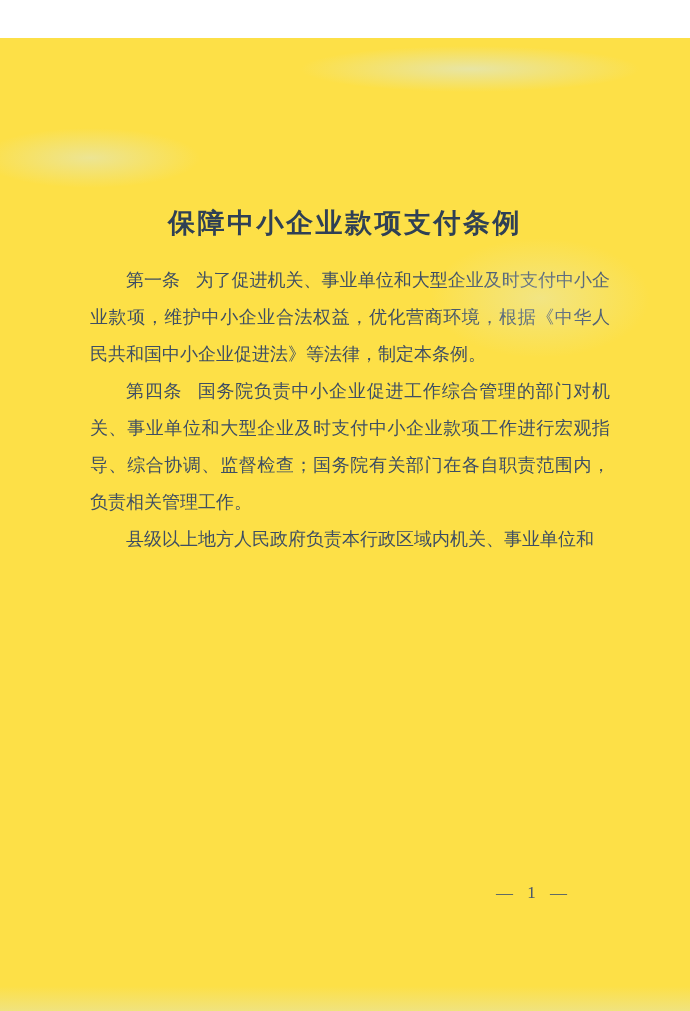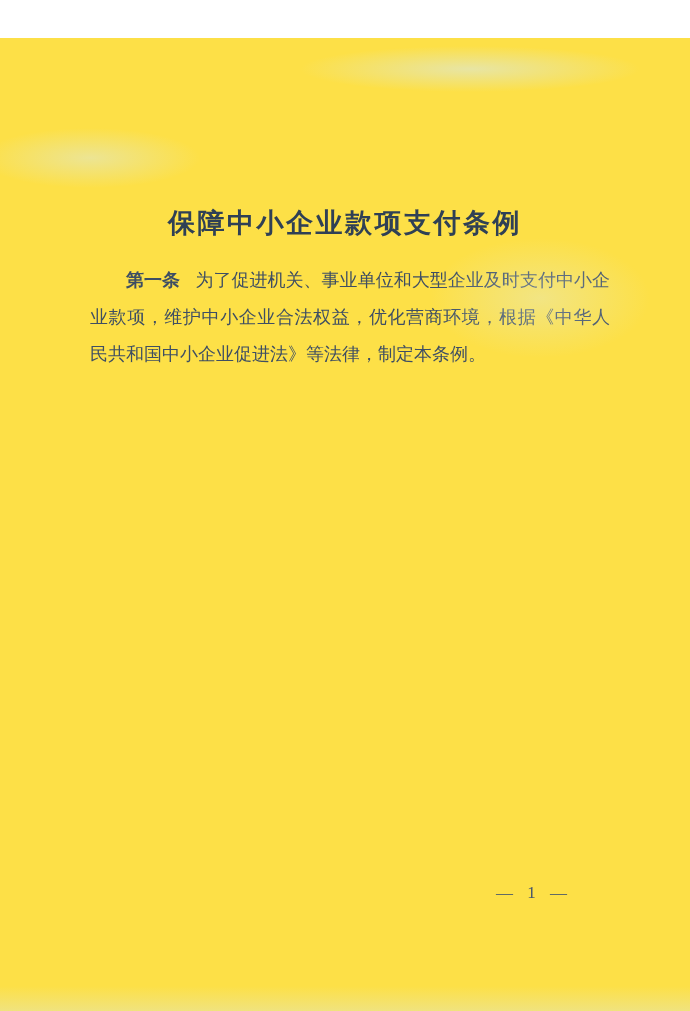--- a/index.html
+++ b/index.html
@@ -33,21 +33,21 @@
     color:#2f4055;
   }
   .doc-body{
     margin:19px 80px 0 90px;
     font-size:18px;
     line-height:37px;
     text-align:justify;
     text-justify:inter-character;
   }
   .para{margin:0;text-indent:2em;}
-  .article-label{font-weight:bold;margin-right:.85em;}
+  .article-label{font-weight:normal;margin-right:.85em;}
   .article-label:empty{display:none;margin:0;}
   .page-number{
     position:absolute;
     top:845px;right:118px;
     font-size:17px;
     letter-spacing:5px;
     color:#46566b;
   }
 </style>
 </head>
@@ -61,18 +61,20 @@
   <div class="artifact a3"></div>
 
   <h1 class="doc-title">保障中小企业款项支付条例</h1>
 
   <div class="doc-body">
     <p class="para"><span class="article-label">第一条</span><span>为了促进机关、事业单位和大型企业及时支付中小企业款项，维护中小企业合法权益，优化营商环境，根据《中华人民共和国中小企业促进法》等法律，制定本条例。</span></p>
 
 
 
 
+    <p class="para"><span class="article-label">第四条</span><span>国务院负责中小企业促进工作综合管理的部门对机关、事业单位和大型企业及时支付中小企业款项工作进行宏观指导、综合协调、监督检查；国务院有关部门在各自职责范围内，负责相关管理工作。</span></p>
 
+    <p class="para"><span>县级以上地方人民政府负责本行政区域内机关、事业单位和</span></p>
   </div>
 
   <div class="page-number">— 1 —</div>
 
 </div>
 
 </body></html>

